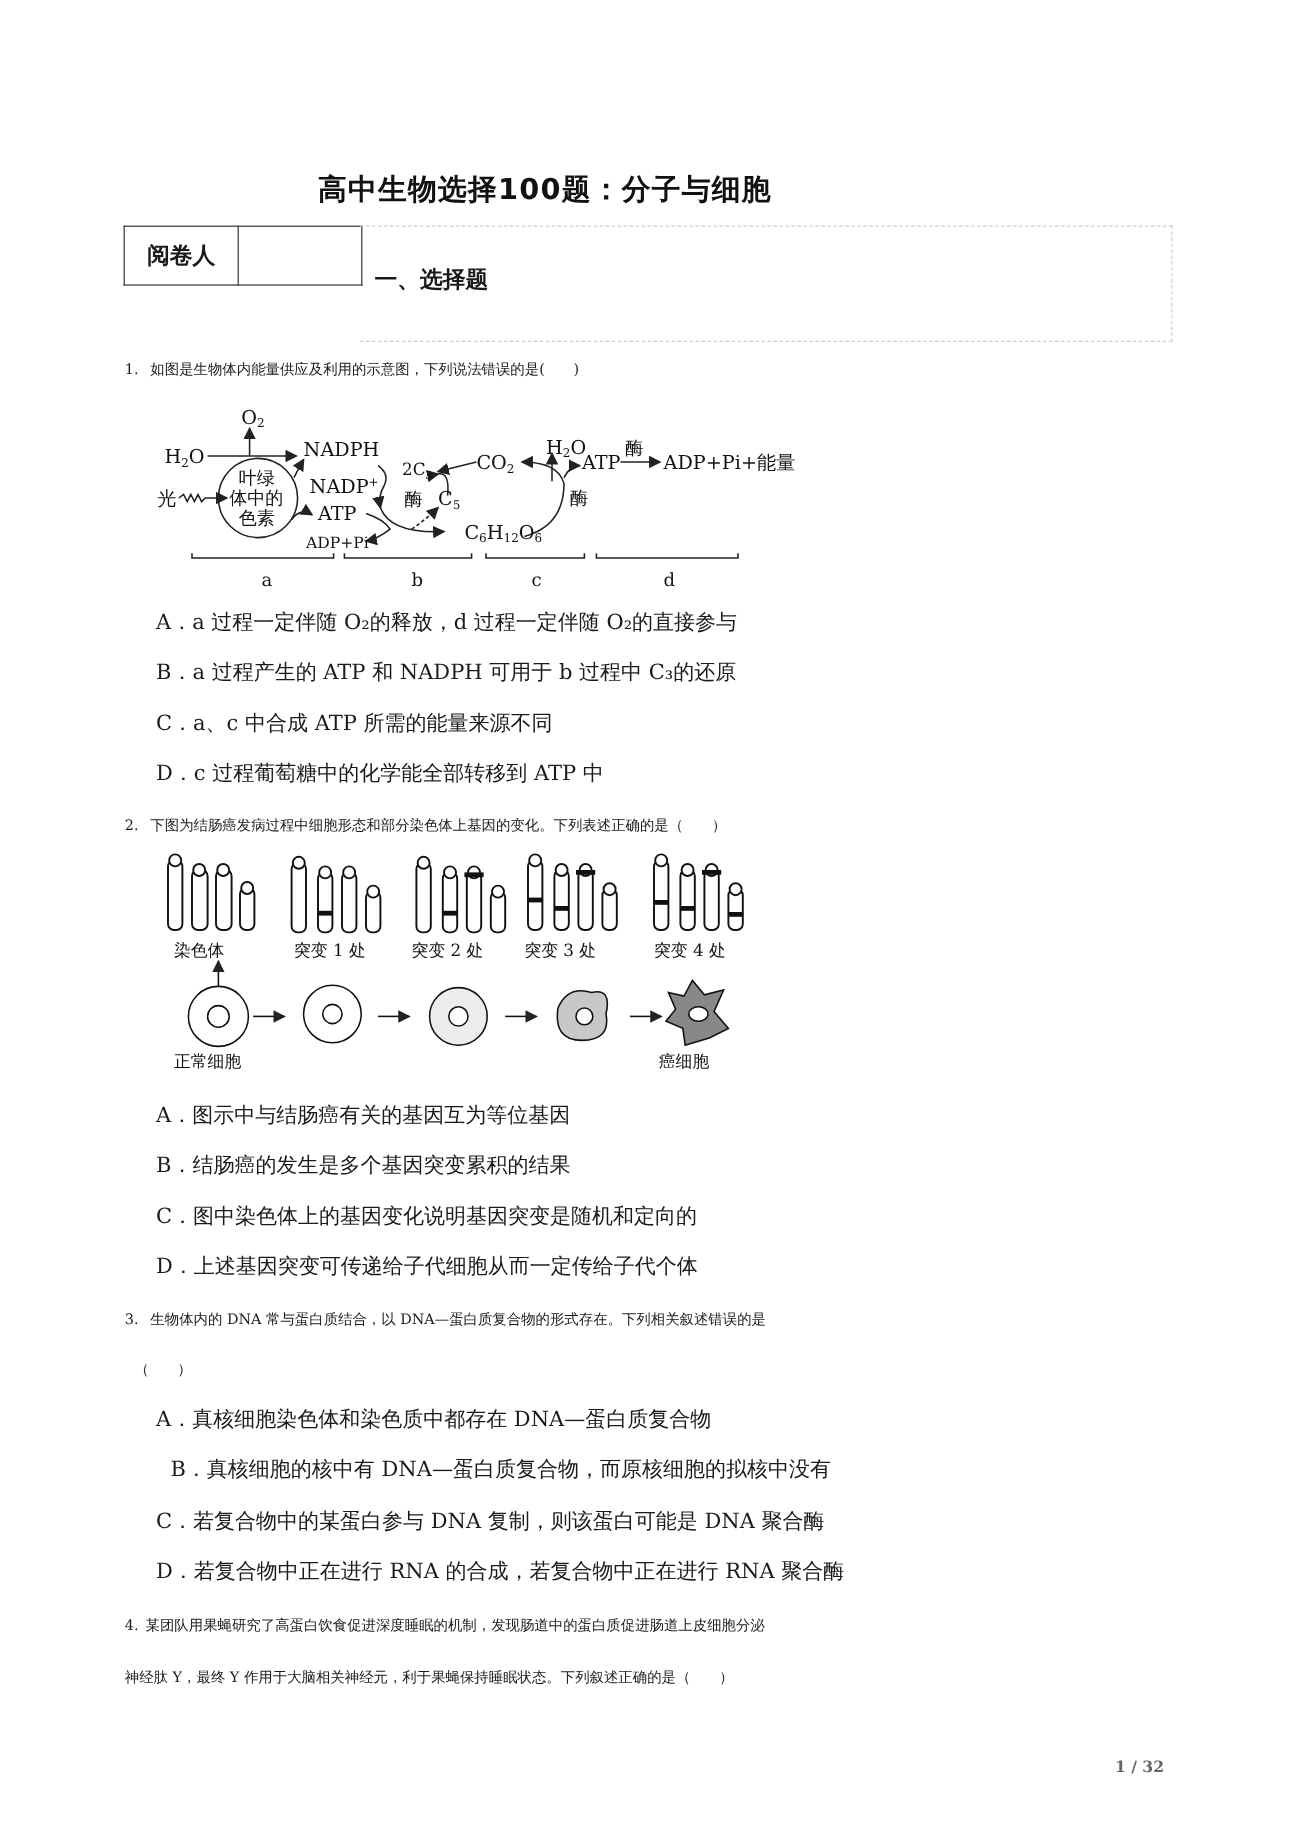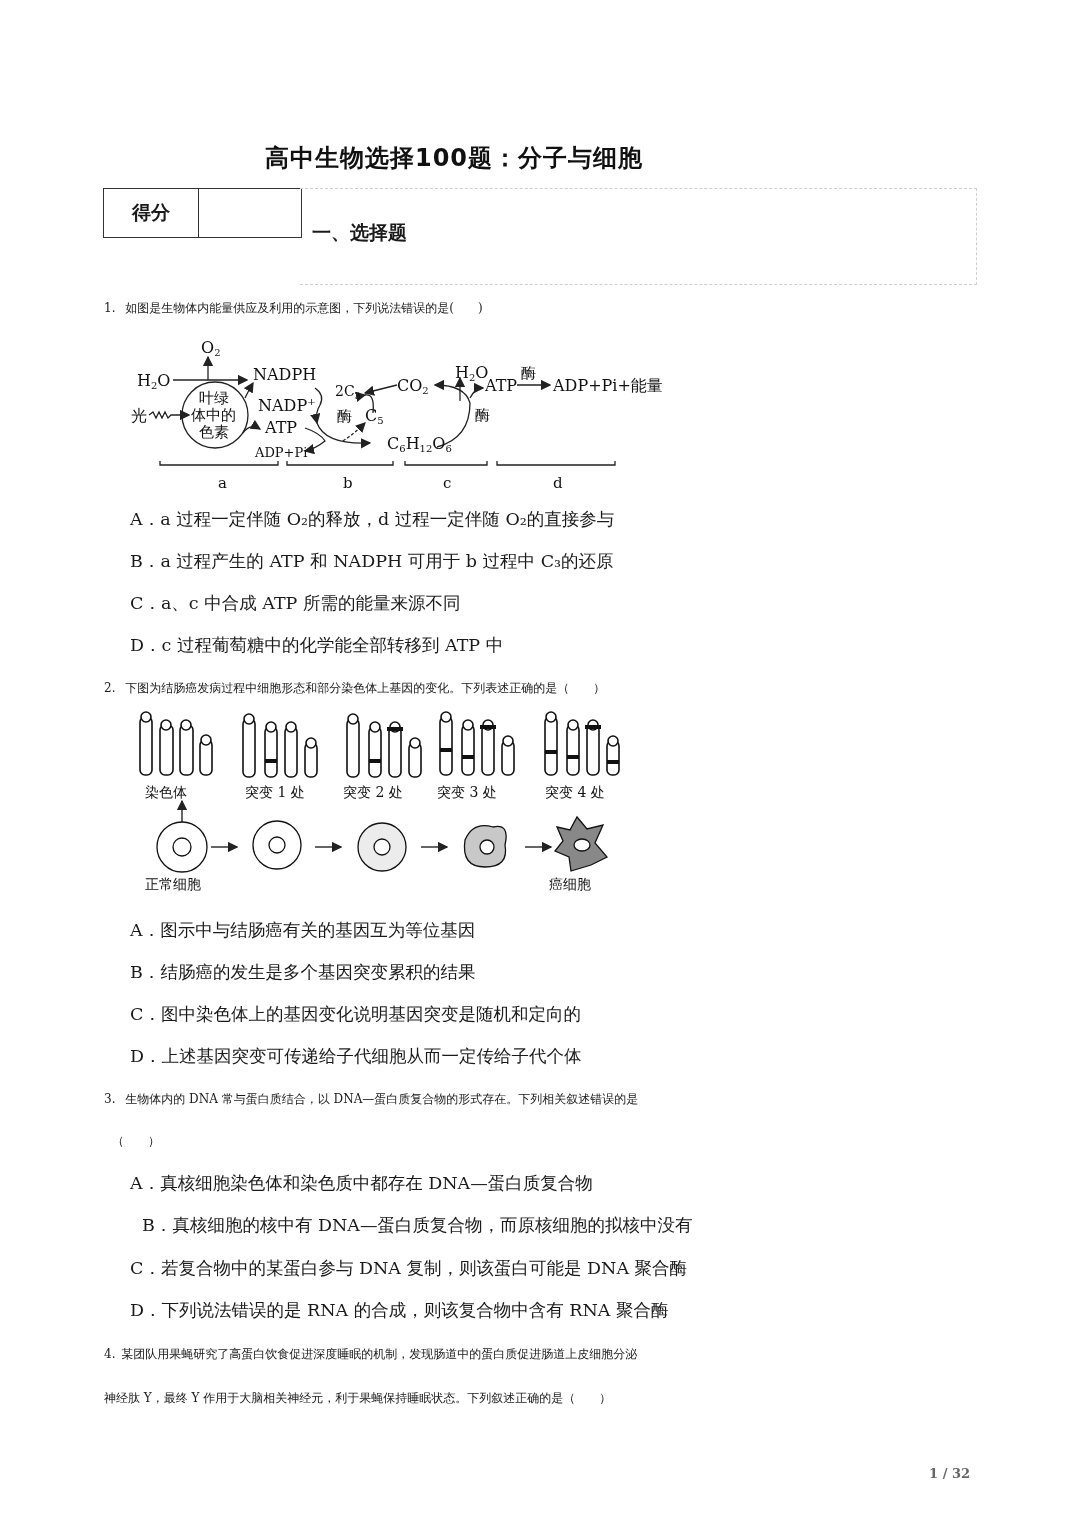--- a/index.html
+++ b/index.html
@@ -21,22 +21,22 @@
   svg text { font-family:"DejaVu Serif","Liberation Serif",serif; }
   .cn { font-family:"DejaVu Sans","Liberation Sans",sans-serif; }
 </style>
 </head>
 <body>
 
 <div class="abs title">高中生物选择100题：分子与细胞</div>
 
 <table class="abs score-table">
   <tbody>
-  <tr>
-    <td class="lbl">得分</td>
+      <tr>
+    <td class="lbl">阅卷人</td>
     <td class="val"></td>
   </tr>
 </tbody>
   </table>
 <div class="abs section-box"></div>
 <div class="abs section-title">一、选择题</div>
 
 <div class="abs q" style="left:104px;top:296px;">
   <span>1.</span>
   <span style="margin-left:6px">如图是生物体内能量供应及利用的示意图，下列说法错误的是(　　)</span>
@@ -205,21 +205,21 @@
 
 <div class="abs q" style="left:104px;top:1087px;">
   <span>3.</span>
   <span style="margin-left:6px">生物体内的 DNA 常与蛋白质结合，以 DNA—蛋白质复合物的形式存在。下列相关叙述错误的是</span>
 </div>
 <div class="abs q" style="left:112px;top:1129px;">（　　）</div>
 
 <div class="abs opt" style="left:130px;top:1171px;"><span>A．</span><span>真核细胞染色体和染色质中都存在 DNA—蛋白质复合物</span></div>
 <div class="abs opt" style="left:130px;top:1213px;margin-left:12px;"><span>B．</span><span>真核细胞的核中有 DNA—蛋白质复合物，而原核细胞的拟核中没有</span></div>
 <div class="abs opt" style="left:130px;top:1256px;"><span>C．</span><span>若复合物中的某蛋白参与 DNA 复制，则该蛋白可能是 DNA 聚合酶</span></div>
-<div class="abs opt" style="left:130px;top:1298px;"><span>D．</span><span>下列说法错误的是 RNA 的合成，则该复合物中含有 RNA 聚合酶</span></div>
+<div class="abs opt" style="left:130px;top:1298px;"><span>D．</span><span>若复合物中正在进行 RNA 的合成，若复合物中正在进行 RNA 聚合酶</span></div>
 
 <div class="abs q" style="left:104px;top:1342px;">
   <span>4.</span>
   <span style="margin-left:2px">某团队用果蝇研究了高蛋白饮食促进深度睡眠的机制，发现肠道中的蛋白质促进肠道上皮细胞分泌</span>
 </div>
 <div class="abs q" style="left:104px;top:1386px;">神经肽 Y，最终 Y 作用于大脑相关神经元，利于果蝇保持睡眠状态。下列叙述正确的是（　　）</div>
 
 <div class="abs footer" style="top:1418px;">1 / 32</div>
 
 </body></html>

